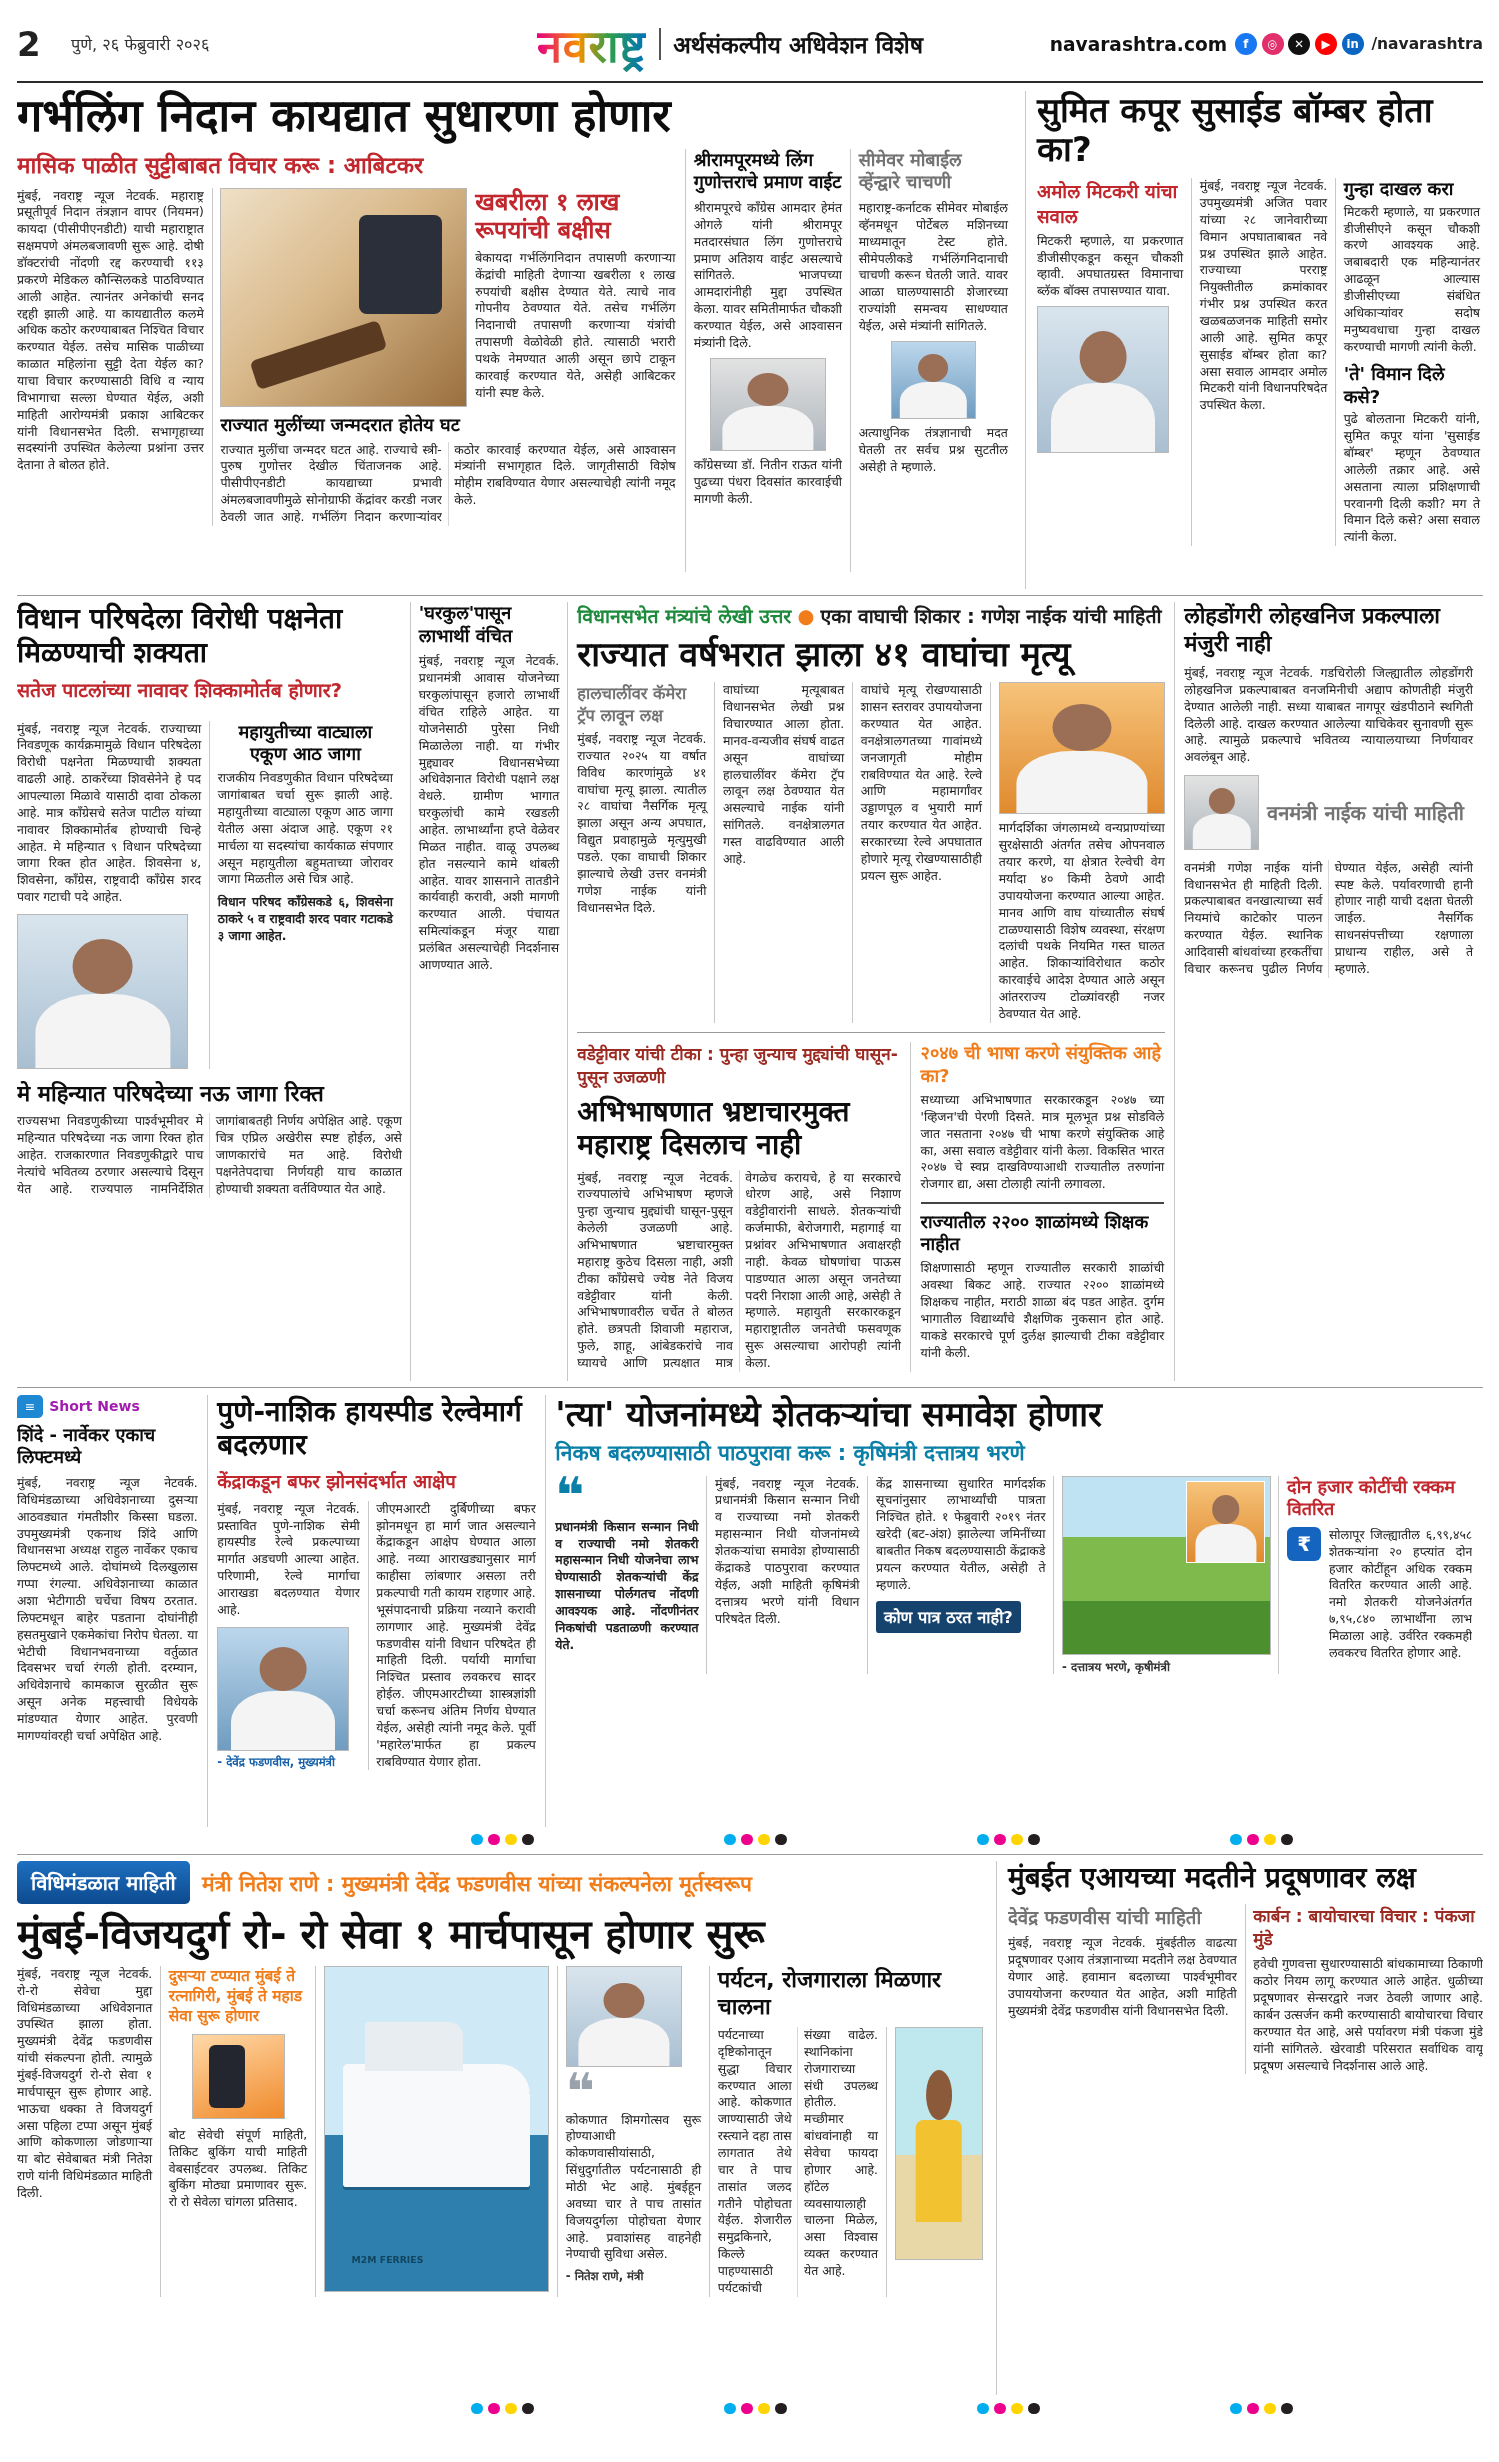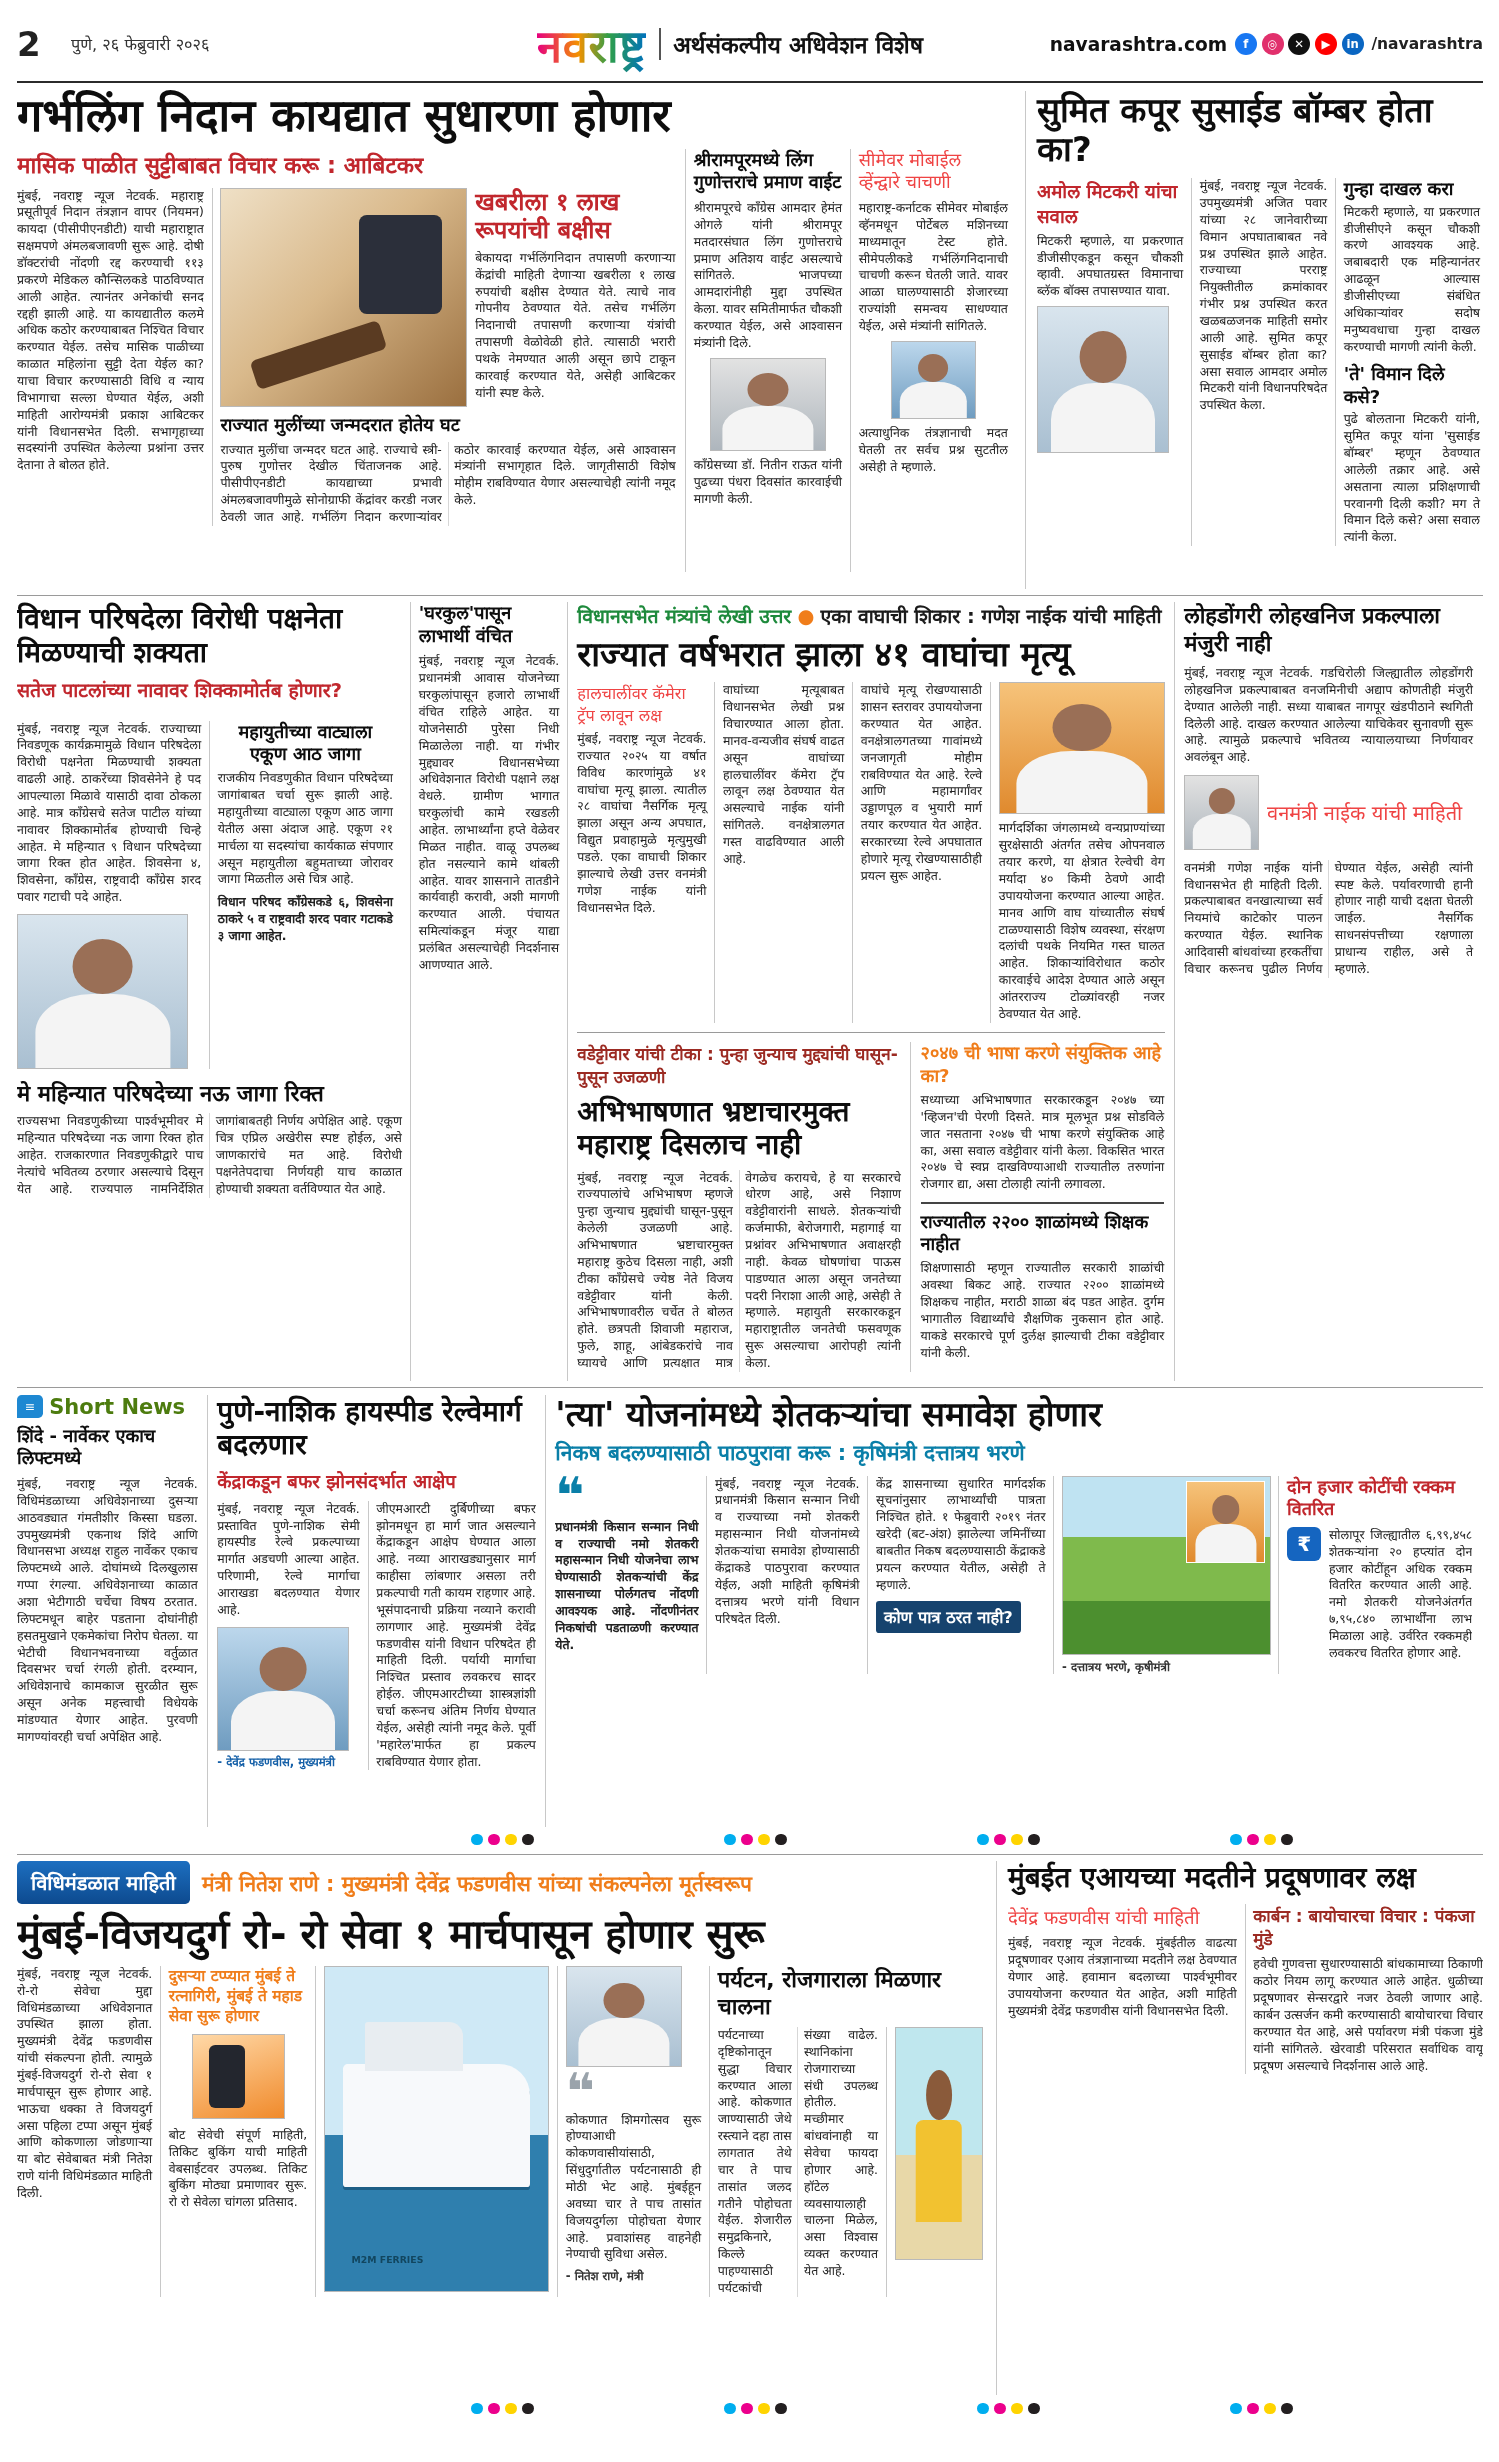--- a/index.html
+++ b/index.html
@@ -31,21 +31,21 @@
   .vr { border-right:0.8px solid #c8c8c8; }
   .hrule { border-top:0.8px solid #9a9a9a; margin:6.2px 0; }
   .bt { font-size:12.4px; line-height:1.36; text-align:justify; color:#222; }
   .cols2 { column-count:2; column-gap:12.4px; column-rule:0.8px solid #d7d7d7; }
   .h-xl { font-size:45px; font-weight:800; line-height:1.12; color:#0d0d0d; }
   .h-lg { font-size:34px; font-weight:800; line-height:1.15; color:#0d0d0d; }
   .h-md { font-size:28px; font-weight:800; line-height:1.2; color:#0d0d0d; }
   .h-sm { font-size:22px; font-weight:800; line-height:1.25; color:#0d0d0d; }
   .h-xs { font-size:18px; font-weight:800; line-height:1.25; color:#0d0d0d; }
   .sub-red { color:#c1272d; font-weight:800; }
-  .sub-blue { color:#ef4444; font-weight:400; }
+  .sub-blue { color:#737373; font-weight:700; }
   .sub-maroon { color:#9c2b23; font-weight:800; }
   .sub-teal { color:#0a7fa8; font-weight:800; }
   .kick-green { color:#1e8a3c; font-weight:800; }
   .kick-orange { color:#f07d1a; font-weight:800; }
   .caption { font-size:11.6px; font-weight:bold; color:#1560a8; margin-top:3.1px; }
 
   
   .photo { position:relative; border:0.8px solid #b9b9b9; overflow:hidden; }
   .ph-lead { background:linear-gradient(135deg,#efe0c6 0%,#d9b98b 45%,#9a6f3f 100%); }
   .ph-lead::after { content:""; position:absolute; left:12%; bottom:16%; width:55%; height:14%;
@@ -82,21 +82,21 @@
             font-size:20px; padding:7.8px 14px; border-radius:4.7px; display:inline-block; }
   .whohead { background:#16436e; color:#fff; font-weight:800; font-size:16.3px; padding:4.7px 7.8px;
              border-radius:3.1px; display:inline-block; }
   .quote-glyph { font-size:50px; line-height:0.8; color:#0a7fa8; font-weight:bold; }
   .quote-glyph.grey { color:#9aa3ab; }
   .rupee-chip { width:34px; height:34px; border-radius:6.2px; background:#1565c0; color:#fff;
                 font-size:20px; font-weight:bold; display:flex; align-items:center; justify-content:center; }
   .sn-head { display:flex; align-items:center; gap:6.2px; }
   .sn-icon { width:26px; height:23px; background:#1e88d2; border-radius:4.7px 4.7px 4.7px 0; color:#fff;
              font-size:12.4px; display:flex; align-items:center; justify-content:center; }
-  .sn-label { color:#4d7c0f; font-size:21px; font-weight:800; }
+  .sn-label { color:#a21caf; font-size:14px; font-weight:800; }
   .dotrow { display:flex; justify-content:space-evenly; align-items:center; height:26px; padding-left:18%; }
   .cmyk { display:flex; gap:5.4px; }
   .dot { width:11.6px; height:11.6px; border-radius:50%; }
   .d-c{background:#00aeef}.d-m{background:#ec008c}.d-y{background:#ffd400}.d-k{background:#231f20}
   .attrib { font-size:11.6px; font-weight:bold; color:#333; margin-top:4.7px; }
   .bullet { color:#f07d1a; font-weight:bold; }
 </style>
 </head>
 <body>
 

